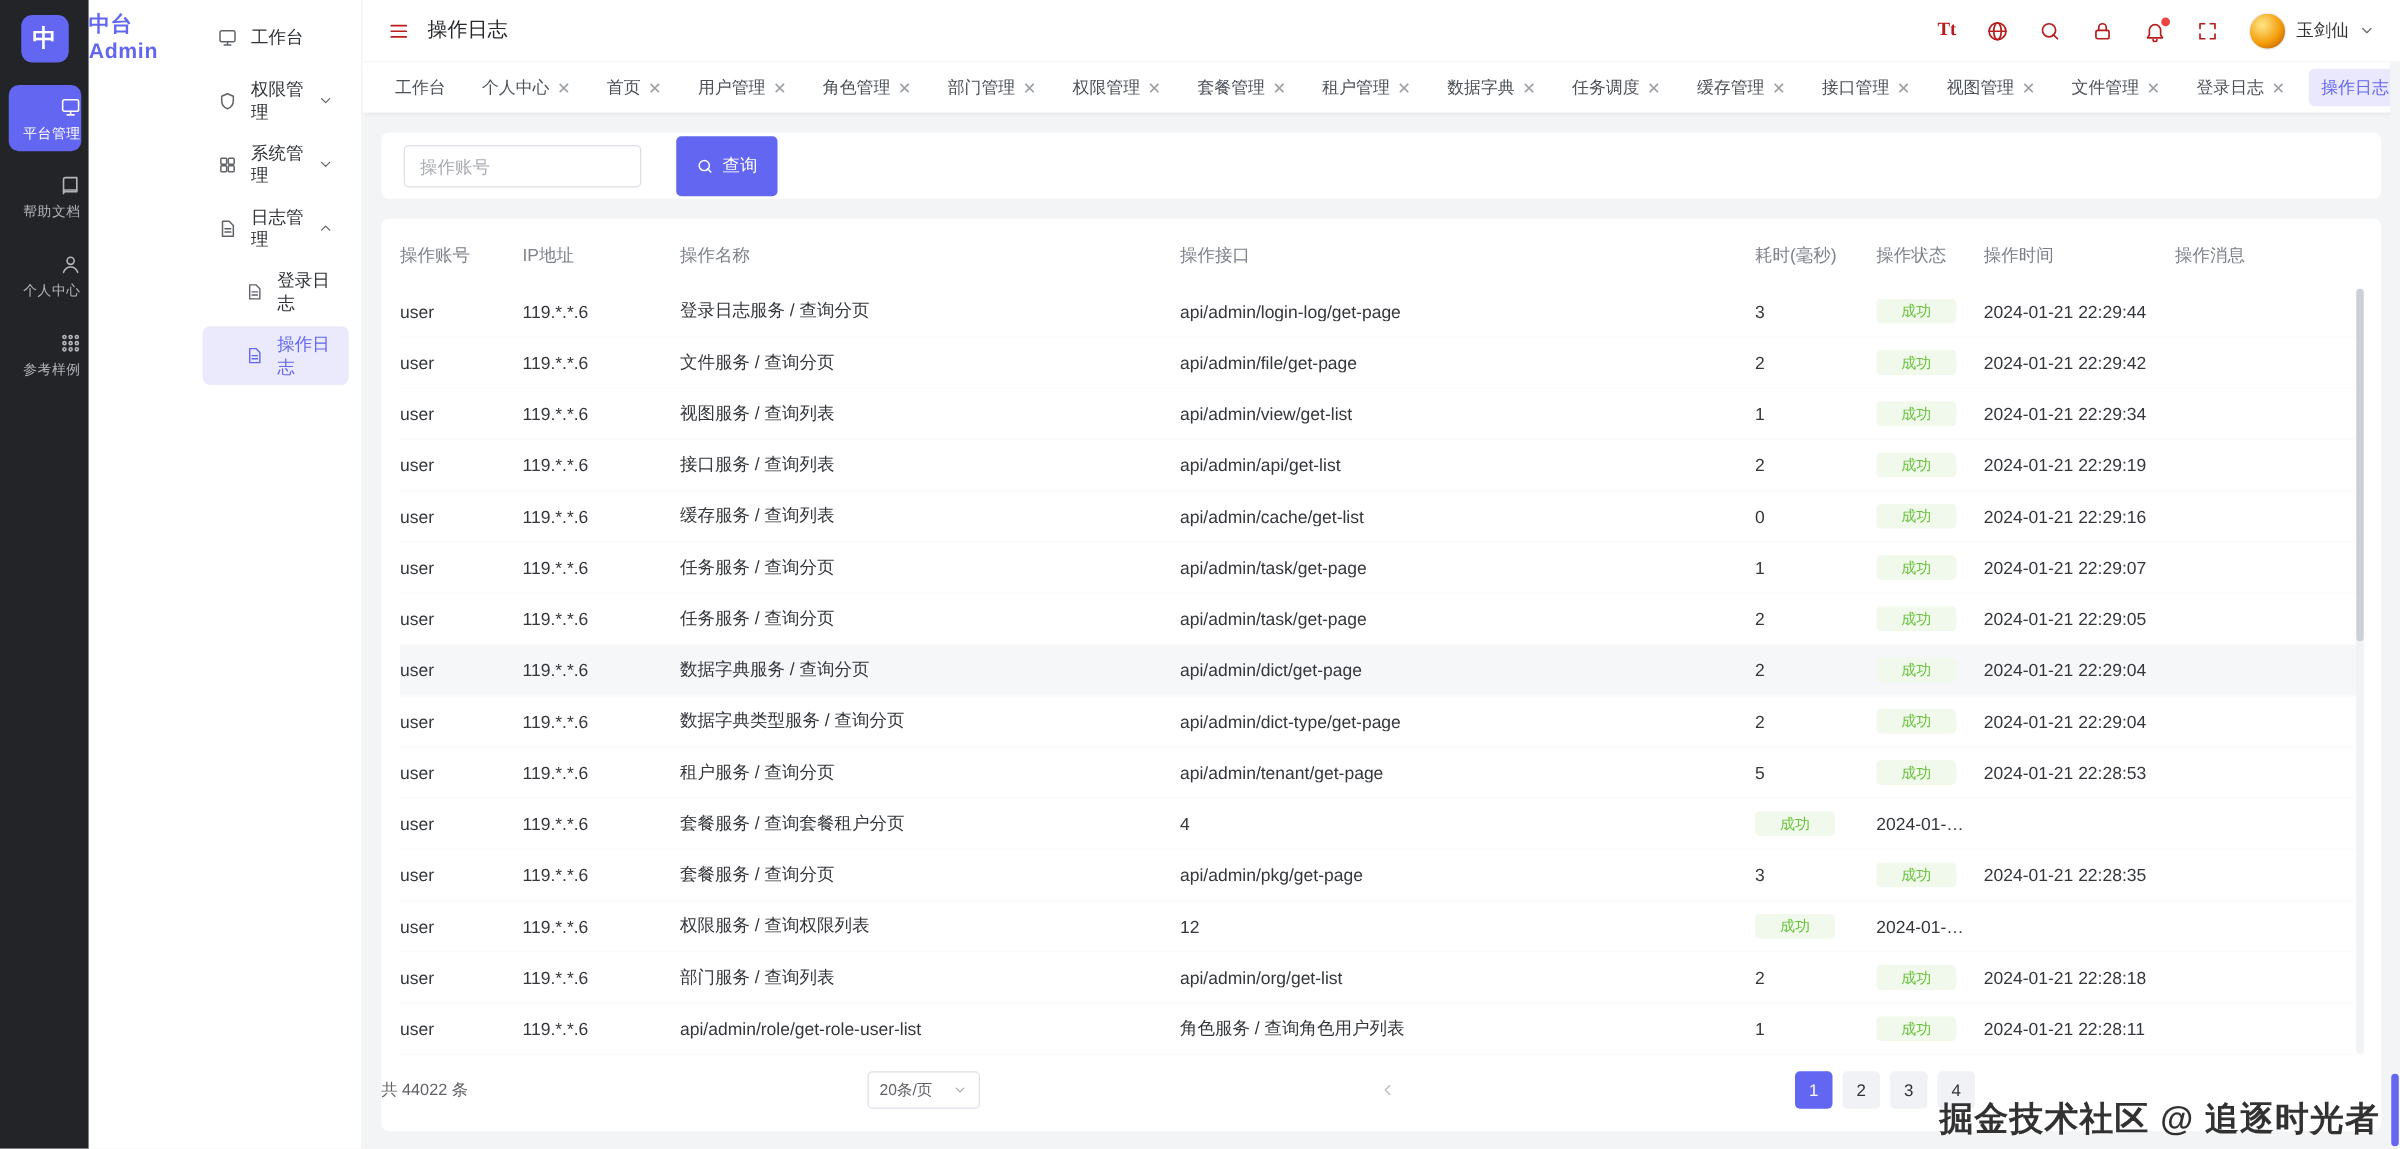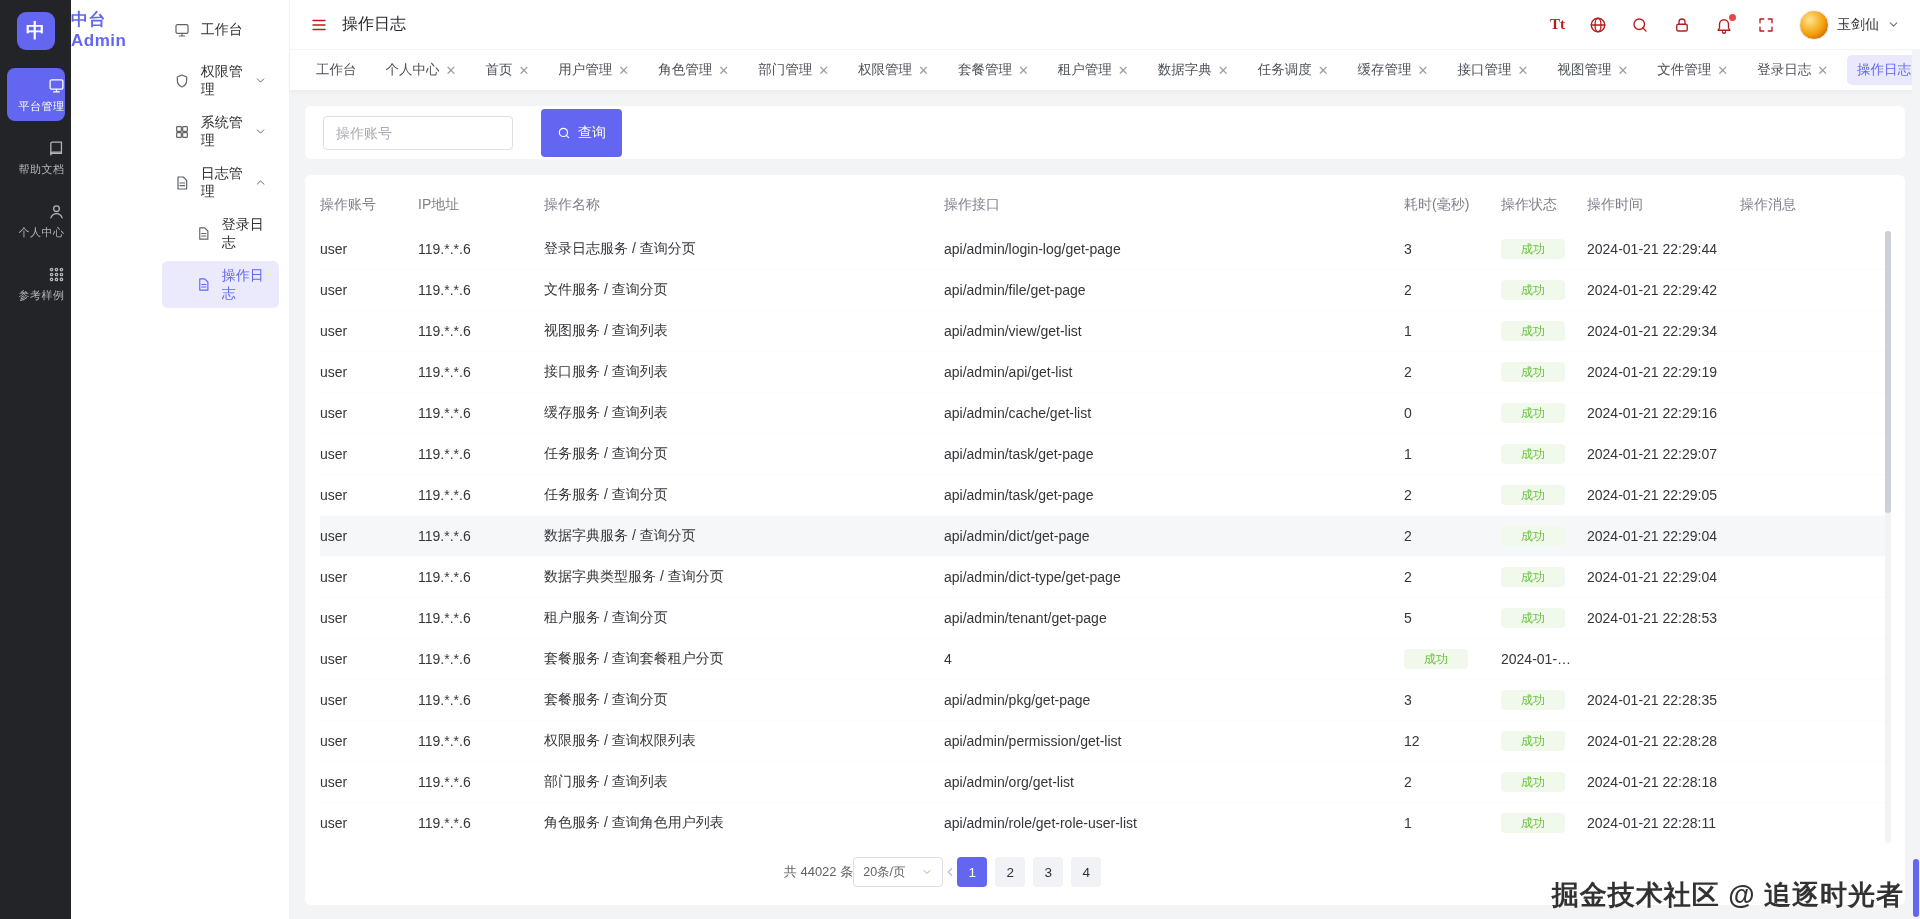--- a/index.html
+++ b/index.html
@@ -64,21 +64,21 @@
 
   .table-card{margin-top:16px;flex:1;padding:6px 0 12px;position:relative;display:flex;flex-direction:column;min-height:0}
   .tbl{padding:0 15px}
   .thead,.tr{display:grid;grid-template-columns:98px 126px 400px 460px 97px 86px 153px 1fr;align-items:center}
   .thead{height:48px;color:#7d828a;font-size:14px}
   .tr{height:41px;font-size:14px;color:#33363b;border-bottom:1px solid #fbfbfc}
   .tr.hl{background:#f6f7f9}
   .td,.th{overflow:hidden;text-overflow:ellipsis;white-space:nowrap;padding-right:10px}
   .badge{display:inline-block;padding:4px 20px;font-size:12px;color:#67c23a;background:#f0f9eb;border-radius:4px;line-height:1}
 
-  .pagination{display:flex;align-items:center;justify-content:center;padding:13px 325px 0 0;font-size:13px;color:#606266}
+  .pagination{display:flex;align-items:center;justify-content:space-between;padding:13px 325px 0 0;font-size:13px;color:#606266}
   .page-size{width:90px;height:30px;border:1px solid #dcdfe6;border-radius:4px;display:flex;align-items:center;justify-content:space-between;padding:0 9px;font-size:12.5px;color:#606266;cursor:pointer;background:#fff}
   .page-size .icon{color:#a8abb2;display:flex}
   .page-size .icon svg{width:12px;height:12px}
   .page-btns{display:flex;gap:8px;align-items:center}
   .page-btn{min-width:30px;height:30px;border:none;border-radius:4px;background:#f0f2f5;color:#303133;font-size:13.5px;cursor:pointer;font-family:inherit}
   .page-btn.active{background:#6366f1;color:#fff}
   .page-prev{color:#bcc0c6;display:flex;align-items:center;cursor:pointer}
   .page-prev svg{width:14px;height:14px}
 
   
@@ -491,41 +491,40 @@
                 <div class="td">api/admin/pkg/get-page</div>
                 <div class="td">3</div>
                 <div class="td"><span class="badge">成功</span></div>
                 <div class="td">2024-01-21 22:28:35</div>
                 <div class="td"></div>
               </div>
               <div class="tr">
                 <div class="td">user</div>
                 <div class="td">119.*.*.6</div>
                 <div class="td">权限服务 / 查询权限列表</div>
-                <div class="td">api/admin/permission/get-list</div>
                 <div class="td">12</div>
                 <div class="td"><span class="badge">成功</span></div>
                 <div class="td">2024-01-21 22:28:28</div>
                 <div class="td"></div>
               </div>
               <div class="tr">
                 <div class="td">user</div>
                 <div class="td">119.*.*.6</div>
                 <div class="td">部门服务 / 查询列表</div>
                 <div class="td">api/admin/org/get-list</div>
                 <div class="td">2</div>
                 <div class="td"><span class="badge">成功</span></div>
                 <div class="td">2024-01-21 22:28:18</div>
                 <div class="td"></div>
               </div>
               <div class="tr">
                 <div class="td">user</div>
                 <div class="td">119.*.*.6</div>
+                <div class="td">api/admin/role/get-role-user-list</div>
                 <div class="td">角色服务 / 查询角色用户列表</div>
-                <div class="td">api/admin/role/get-role-user-list</div>
                 <div class="td">1</div>
                 <div class="td"><span class="badge">成功</span></div>
                 <div class="td">2024-01-21 22:28:11</div>
                 <div class="td"></div>
               </div>
             </div>
         </div>
 
         <div class="pagination">
           <span>共 44022 条</span>

